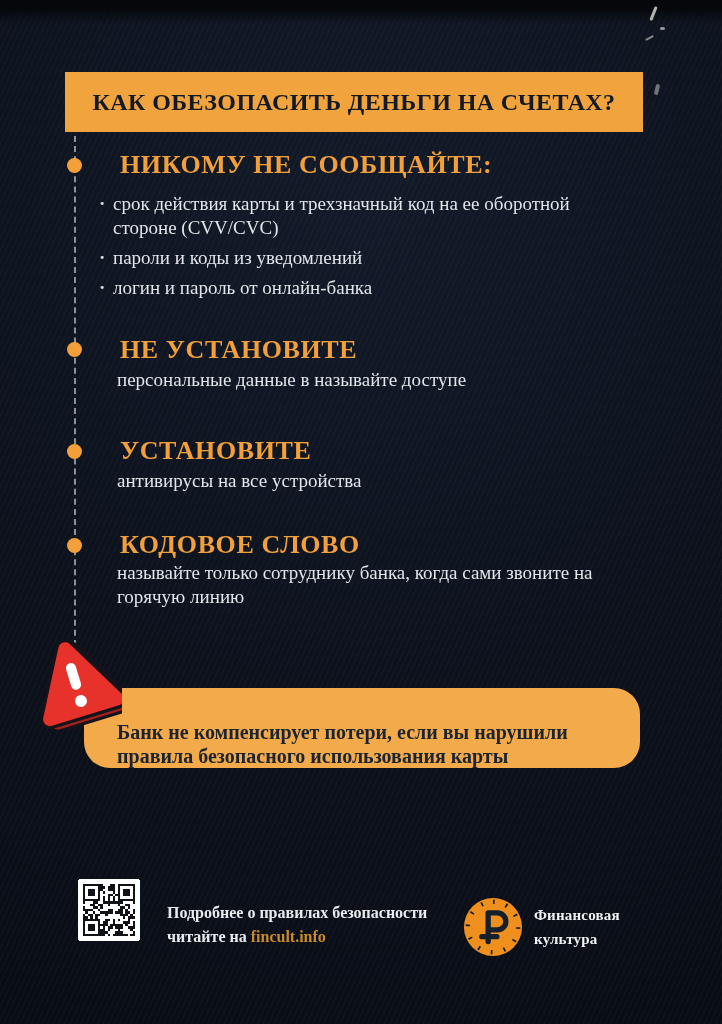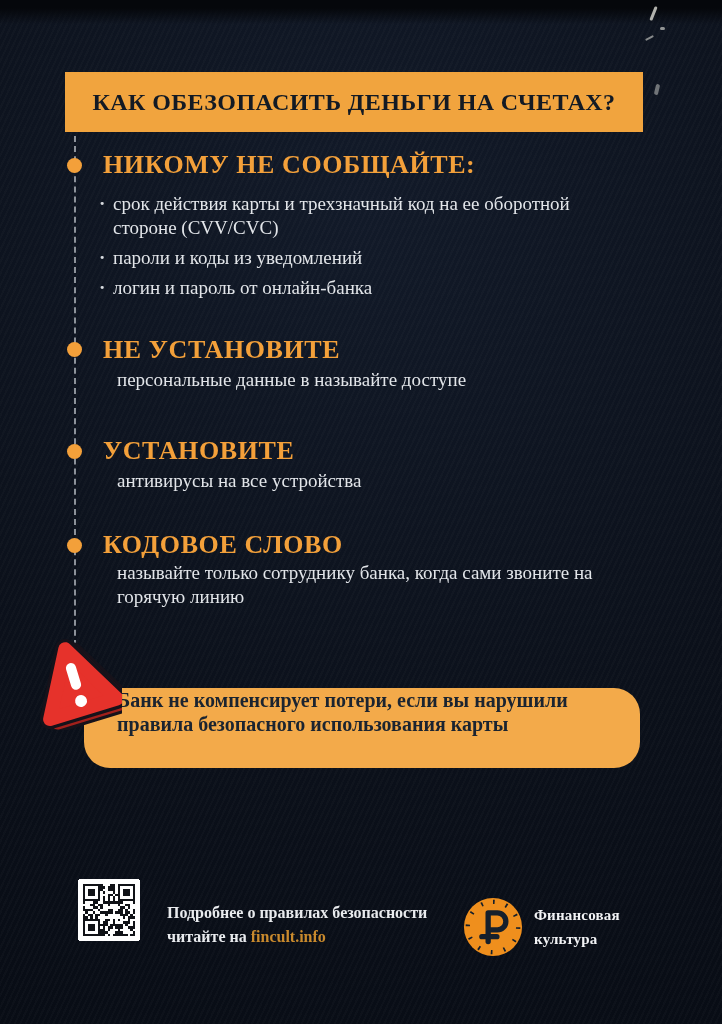--- a/index.html
+++ b/index.html
@@ -30,41 +30,41 @@
     position:absolute;left:74px;top:136px;height:520px;width:0;
     border-left:2px dashed var(--dash,#b7bcc3);opacity:.75;
   }
   .dot{
     position:absolute;left:67px;width:15px;height:15px;border-radius:50%;
     background:var(--dot,#f3a03a);
   }
   .d1{top:158px;} .d2{top:342px;} .d3{top:444px;} .d4{top:538px;}
 
   .h{
-    position:absolute;left:103px;margin:0;line-height:1.05;
+    position:absolute;left:120px;margin:0;line-height:1.05;
     color:var(--heading,#f3a03a);font-weight:bold;font-size:26px;letter-spacing:.6px;
   }
   .s1h{top:151px;} .s2h{top:336px;} .s3h{top:437px;} .s4h{top:531px;}
 
   .body{
     position:absolute;left:117px;margin:0;
     color:var(--body_text,#e2e5e9);font-size:19px;line-height:24px;
   }
   .s2b{top:368px;} .s3b{top:469px;} .s4b{top:561px;width:480px;}
 
   .list{
     position:absolute;left:99px;top:192px;width:516px;margin:0;padding:0;list-style:none;
     color:var(--body_text,#e2e5e9);font-size:19px;line-height:24px;
   }
   .list li{display:flex;margin-bottom:6px;}
   .list .m{width:14px;flex:0 0 14px;font-weight:bold;opacity:.95;}
 
   .warnbox{
     position:absolute;left:84px;top:688px;width:556px;height:80px;border-radius:26px;
-    background:var(--box_bg,#f3aa4a);display:flex;align-items:flex-start;
+    background:var(--box_bg,#f3aa4a);display:flex;align-items:flex-end;
     box-sizing:border-box;padding-left:33px;
   }
   .warnbox p{
     margin:0;width:505px;color:var(--box_text,#1b2430);
     font-weight:bold;font-size:20px;line-height:24px;
   }
   .warnicon{position:absolute;left:30px;top:636px;width:92px;height:94px;}
 
   .qr{position:absolute;left:78px;top:879px;width:62px;height:62px;}
   .footnote{

